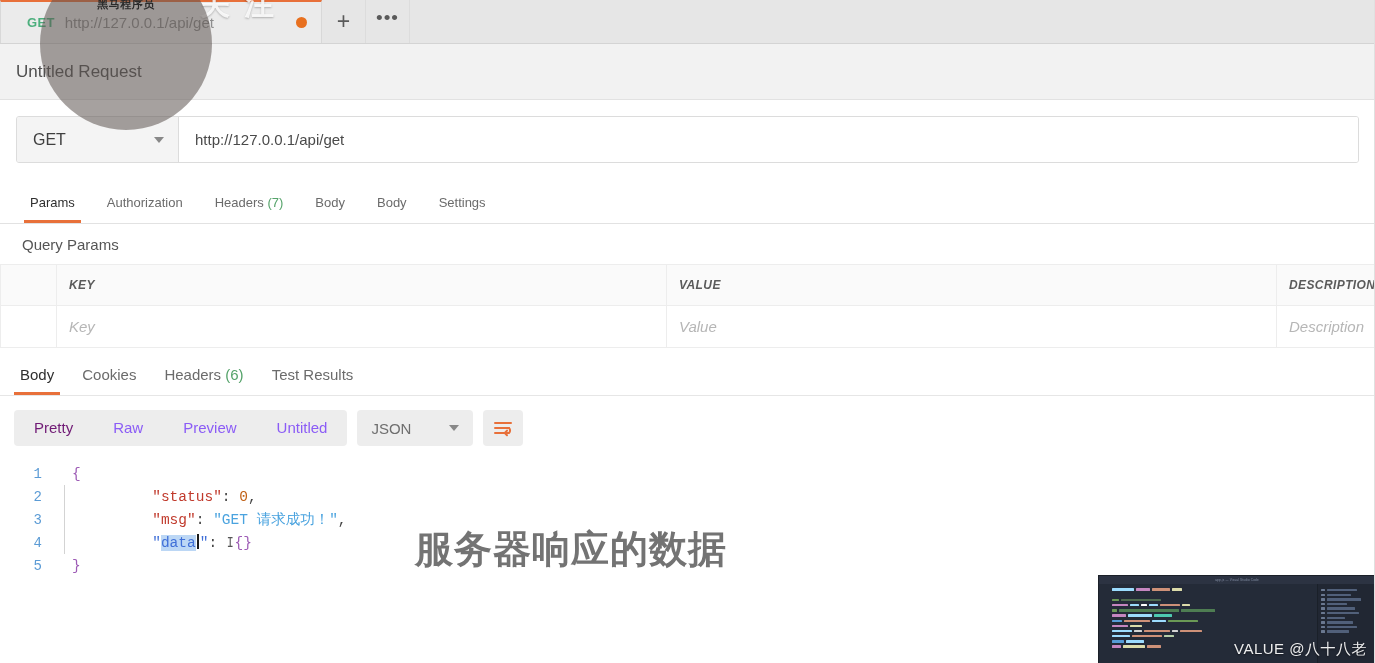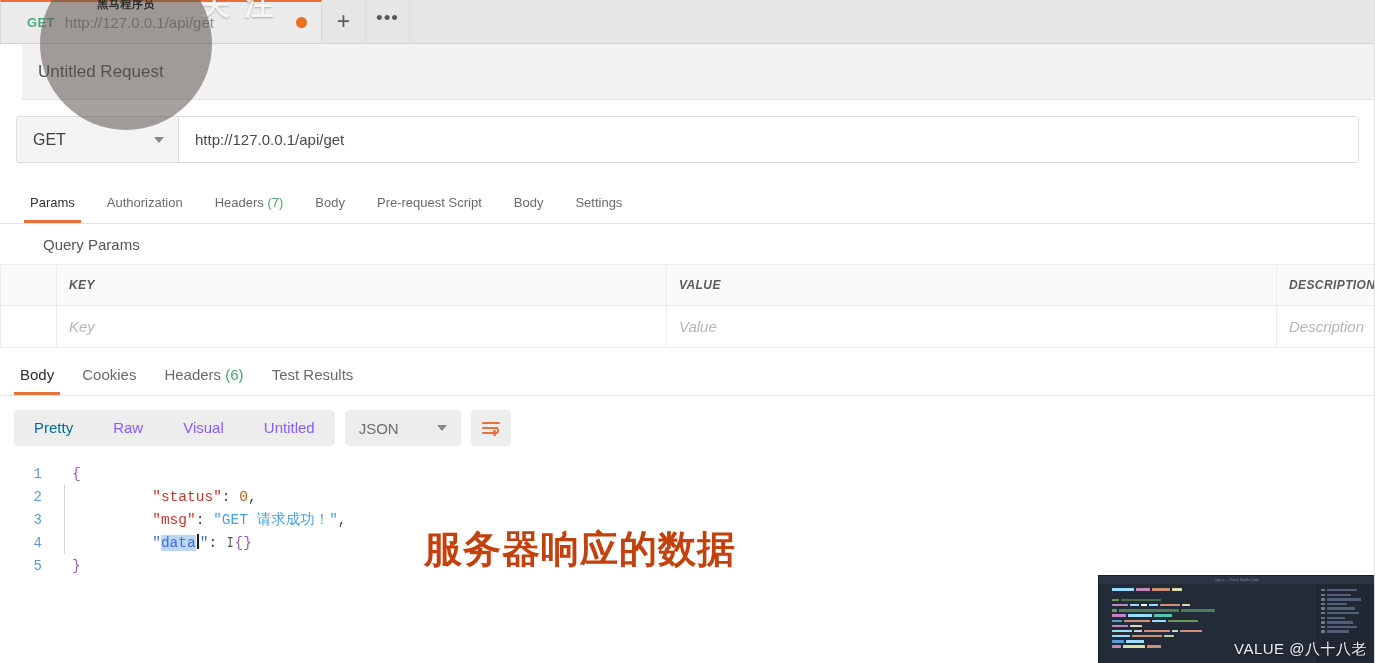--- a/index.html
+++ b/index.html
@@ -98,21 +98,20 @@
   }
 
   
   .req-title-bar {
     height: 56px;
     background: #f2f2f2;
     display: flex;
     align-items: center;
     padding: 0 16px;
     border-bottom: 1px solid #e2e2e2;
-    margin-left: 22px;
   }
   .req-title {
     font-size: 17px;
     color: #4f4f4f;
   }
 
   
   .url-row {
     padding: 16px 16px 0 16px;
     background: #fff;
@@ -181,21 +180,20 @@
 
   
   .qp-title-row {
     height: 40px;
     display: flex;
     align-items: center;
     padding-left: 22px;
     font-size: 15px;
     color: #555;
     background: #fff;
-    margin-left: 21px;
   }
   .ptable { width: 100%; border-collapse: collapse; table-layout: fixed; }
   .ptable th, .ptable td {
     border: 1px solid #ededed;
     text-align: left;
     font-weight: normal;
     font-style: italic;
   }
   .ptable th {
     height: 41px;
@@ -254,21 +252,21 @@
     border-radius: 4px;
     height: 36px;
     align-items: center;
   }
   .seg {
     padding: 0 20px;
     font-size: 15px;
     color: #8b5cf6;
     line-height: 36px;
   }
-  .seg.active { color: #0369a1; }
+  .seg.active { color: #701a75; }
   .fmt-select {
     display: flex;
     align-items: center;
     gap: 38px;
     background: #ededed;
     border-radius: 4px;
     height: 36px;
     padding: 0 14px;
     font-size: 15px;
     color: #6e6e6e;
@@ -338,25 +336,25 @@
   }
   .ibeam {
     display: inline-block;
     color: #555;
     transform: scaleX(.8);
   }
 
   
   .annot {
     position: absolute;
-    left: 424px;
+    left: 415px;
     top: 524px;
     font-size: 38px;
     font-weight: 700;
-    color: #c2410c;
+    color: #737373;
     letter-spacing: 1px;
     font-family: "DejaVu Sans", sans-serif;
   }
 
   
   .inset {
     position: absolute;
     right: 0;
     bottom: 0;
     width: 277px;
@@ -444,23 +442,20 @@
   </div>
   <div class="reqtab">
     <span>Authorization</span>
   </div>
   <div class="reqtab">
     <span>Headers</span>
     <span class="cnt">(7)</span>
   </div>
   <div class="reqtab">
     <span>Body</span>
-  </div>
-  <div class="reqtab">
-    <span>Pre-request Script</span>
   </div>
   <div class="reqtab">
     <span>Body</span>
   </div>
   <div class="reqtab">
     <span>Settings</span>
   </div>
 </div>
 
 <div class="qp-title-row">Query Params</div>
@@ -497,21 +492,21 @@
   </div>
   <div class="resp-tab">
     <span>Test Results</span>
   </div>
 </div>
 
 <div class="view-toolbar">
   <div class="seg-group">
     <div class="seg active">Pretty</div>
     <div class="seg">Raw</div>
-    <div class="seg">Visual</div>
+    <div class="seg">Preview</div>
     <div class="seg">Untitled</div>
   </div>
   <div class="fmt-select">
     <span>JSON</span>
     <span class="caret"></span>
   </div>
   <div class="wrap-btn">
     <svg width="20" height="17" viewBox="0 0 20 17">
       <g stroke="#e8703a" stroke-width="2" stroke-linecap="round" fill="none">
         <line x1="2" y1="3" x2="18" y2="3"></line>

